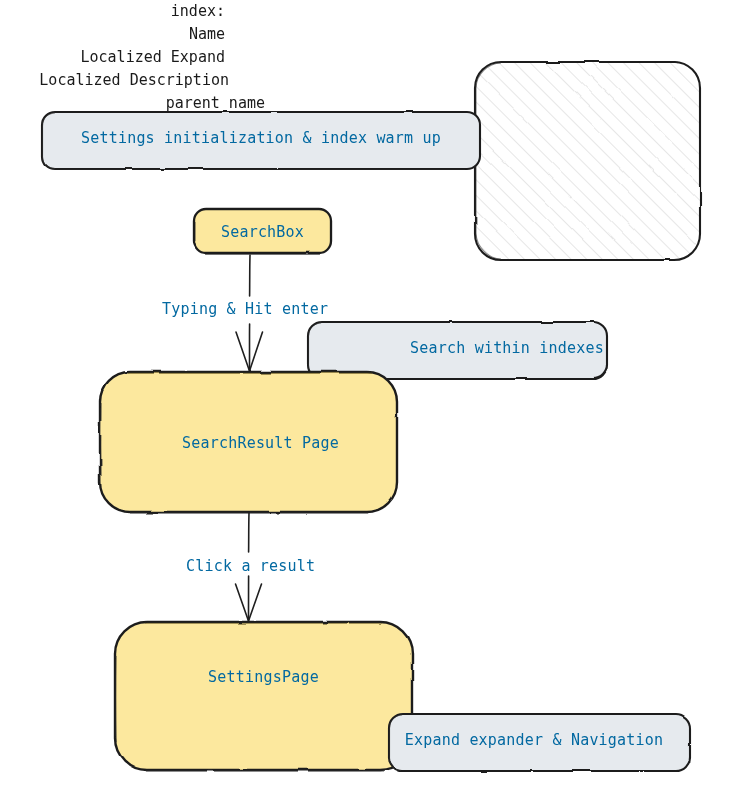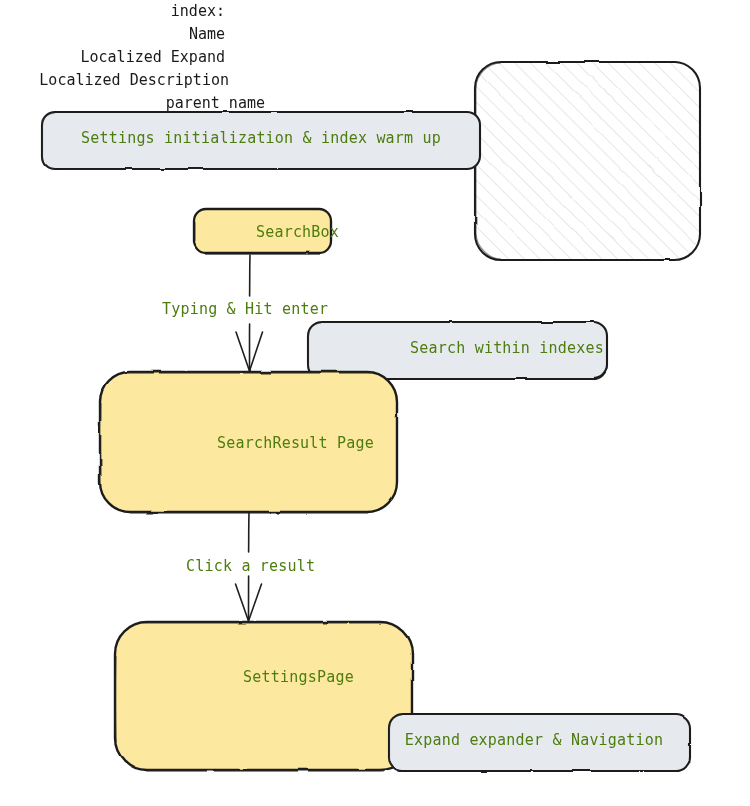--- a/index.html
+++ b/index.html
@@ -20,29 +20,28 @@
     left: 0;
     top: 0;
     width: 750px;
     height: 806px;
   }
   .node-label,
   .edge-label,
   .note-label {
     position: absolute;
     font-family: "DejaVu Sans Mono", "Liberation Mono", monospace;
-    color: #4d7c0f;
+    color: #0369a1;
     white-space: pre;
     pointer-events: none;
     letter-spacing: 0.2px;
   }
   .node-label {
     font-size: 15px;
     text-align: center;
-    padding-left: 35px;
   }
   .note-label {
     font-size: 15px;
     text-align: center;
   }
   .edge-label {
     font-size: 15px;
     text-align: center;
   }
   .index-label {

